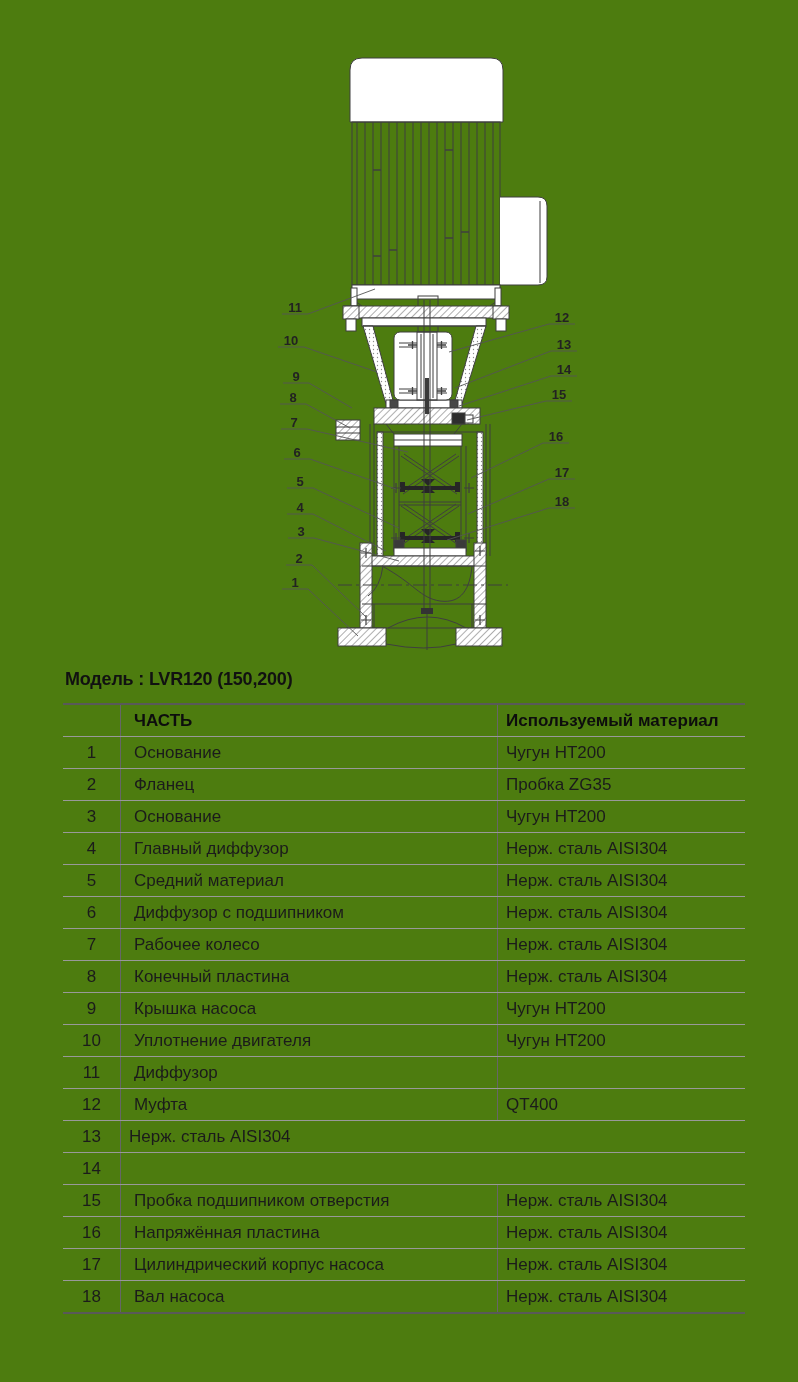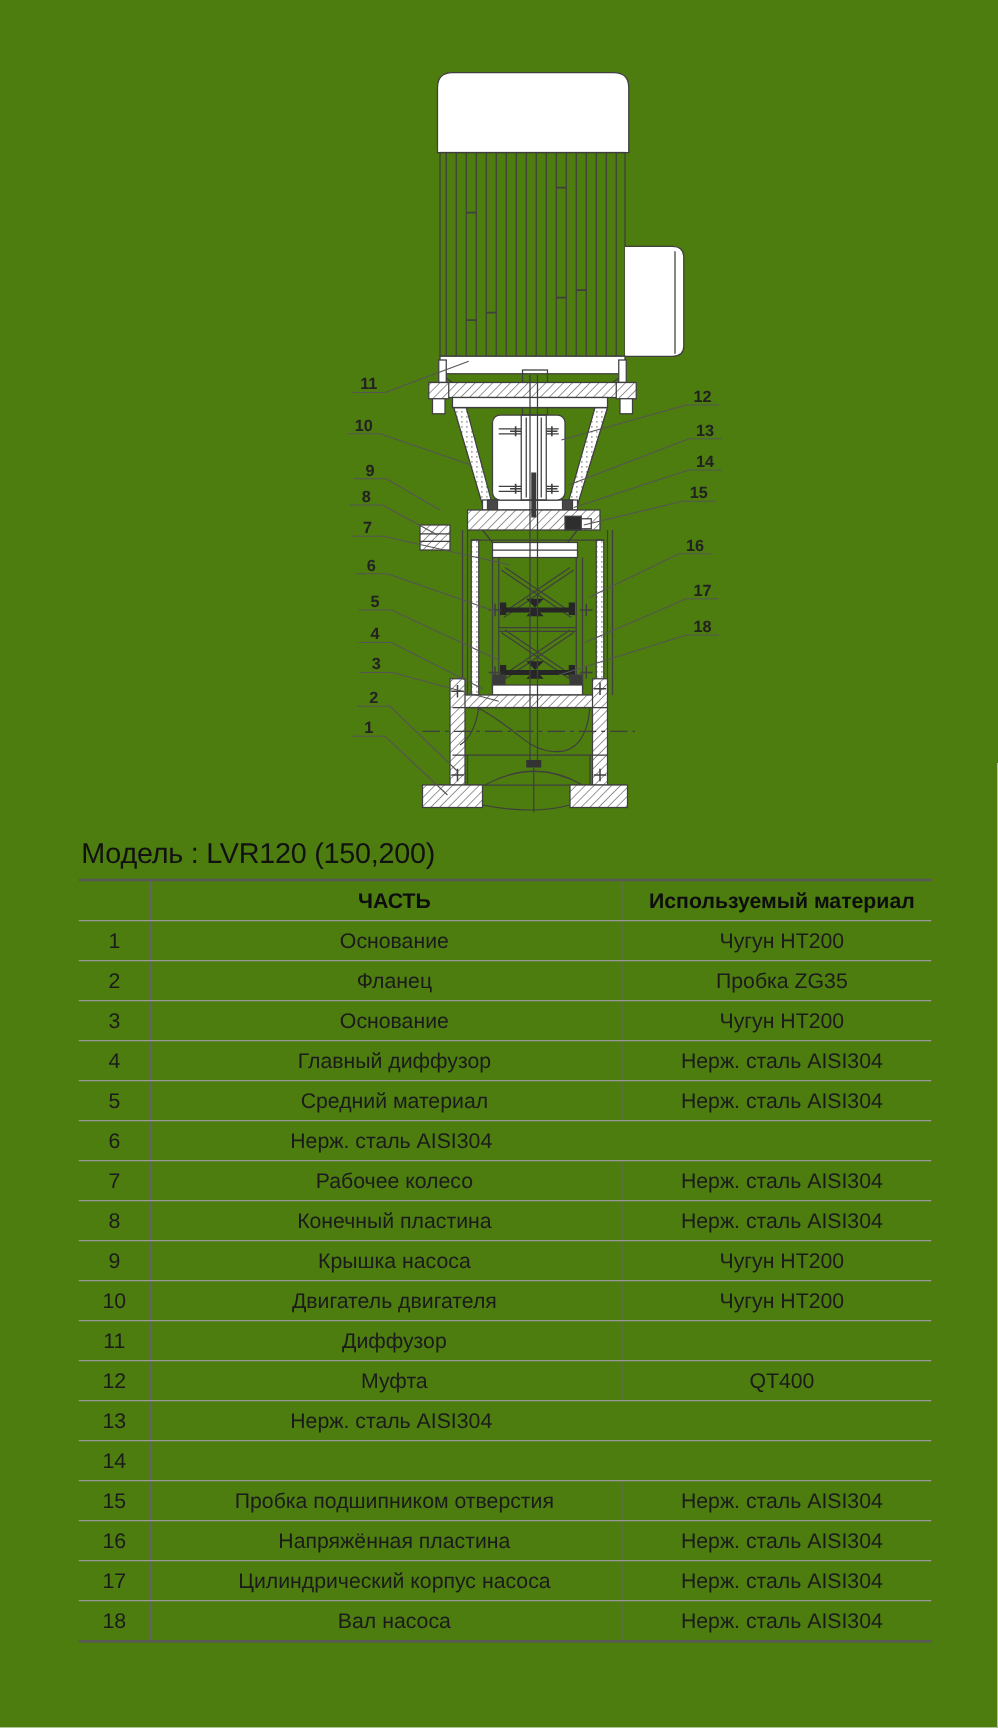--- a/index.html
+++ b/index.html
@@ -1,30 +1,30 @@
 <!DOCTYPE html>
 <html><head>
 <meta charset="utf-8">
 <style>
   html,body{margin:0;padding:0;background:#ffffff;}
   .page{position:relative;width:798px;height:1382px;background:#4d7c0f;overflow:hidden;
         font-family:"Liberation Sans",sans-serif;color:#1b1b1b;}
   .diagram-wrap{position:absolute;left:0;top:0;width:798px;height:660px;}
   svg text.callout{font-family:"Liberation Sans",sans-serif;font-size:13px;font-weight:bold;fill:#222;}
-  .model-title{position:absolute;left:65px;top:669px;font-size:23px;font-weight:normal;
+  .model-title{position:absolute;left:65px;top:669px;font-size:18px;font-weight:bold;
                letter-spacing:-0.2px;color:#111;}
   .parts-table{position:absolute;left:63px;top:703px;width:682px;
                border-top:2px solid #595959;border-bottom:2px solid #595959;font-size:17px;}
   .t-row{display:grid;grid-template-columns:57px 377px 1fr;border-bottom:1px solid #999;
          height:31px;line-height:31px;}
   .t-row:last-child{border-bottom:none;}
   .t-row.header{font-weight:bold;color:#0d0d0d;}
   .c-num{text-align:center;}
-  .c-part{padding-left:13px;border-left:1px solid #666;white-space:nowrap;overflow:hidden;text-align:center;}
-  .c-mat{padding-left:8px;border-left:1px solid #666;white-space:nowrap;overflow:hidden;text-align:center;}
+  .c-part{padding-left:13px;border-left:1px solid #666;white-space:nowrap;overflow:hidden;}
+  .c-mat{padding-left:8px;border-left:1px solid #666;white-space:nowrap;overflow:hidden;}
 </style>
 </head>
 <body>
 
 <div class="page">
 
   <div class="diagram-wrap">
     <svg width="798" height="660" viewBox="0 0 798 660">
       <defs>
         <pattern id="hatch" patternUnits="userSpaceOnUse" width="5" height="5" patternTransform="rotate(45)">
@@ -220,40 +220,41 @@
           <div class="c-part">Главный диффузор</div>
           <div class="c-mat">Нерж. сталь AISI304</div>
         </div>
         <div class="t-row">
           <div class="c-num">5</div>
           <div class="c-part">Средний материал</div>
           <div class="c-mat">Нерж. сталь AISI304</div>
         </div>
         <div class="t-row">
           <div class="c-num">6</div>
+          <div class="c-part">Диффузор с подшипником</div>
           <div class="c-mat">Нерж. сталь AISI304</div>
         </div>
         <div class="t-row">
           <div class="c-num">7</div>
           <div class="c-part">Рабочее колесо</div>
           <div class="c-mat">Нерж. сталь AISI304</div>
         </div>
         <div class="t-row">
           <div class="c-num">8</div>
           <div class="c-part">Конечный пластина</div>
           <div class="c-mat">Нерж. сталь AISI304</div>
         </div>
         <div class="t-row">
           <div class="c-num">9</div>
           <div class="c-part">Крышка насоса</div>
           <div class="c-mat">Чугун HT200</div>
         </div>
         <div class="t-row">
           <div class="c-num">10</div>
-          <div class="c-part">Двигатель двигателя</div>
+          <div class="c-part">Уплотнение двигателя</div>
           <div class="c-mat">Чугун HT200</div>
         </div>
         <div class="t-row">
           <div class="c-num">11</div>
           <div class="c-part">Диффузор</div>
           <div class="c-mat"></div>
         </div>
         <div class="t-row">
           <div class="c-num">12</div>
           <div class="c-part">Муфта</div>

